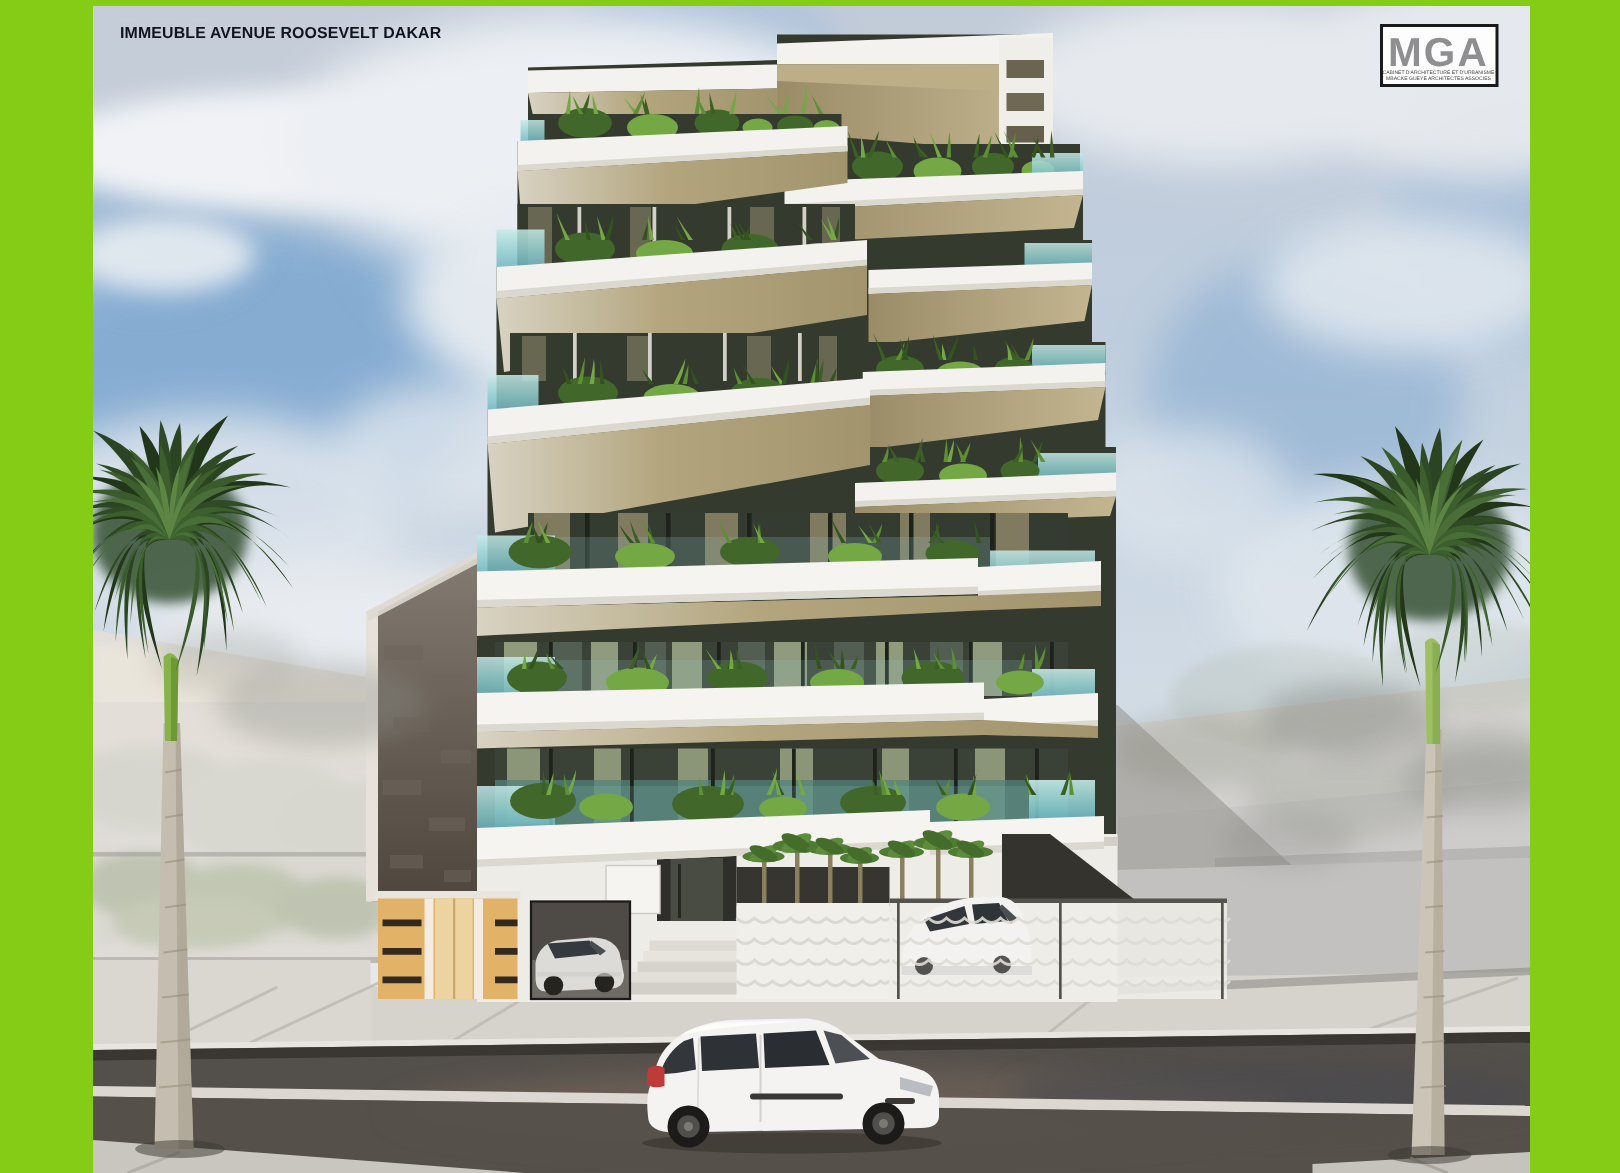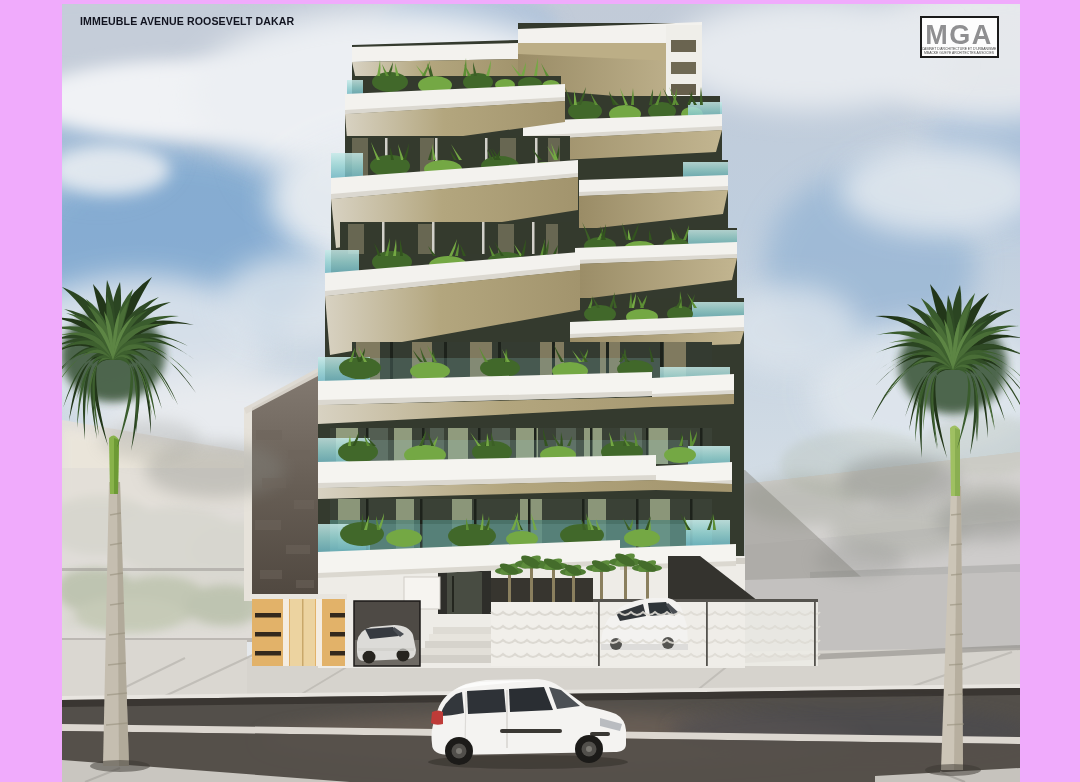--- a/index.html
+++ b/index.html
@@ -1,16 +1,16 @@
 <!DOCTYPE html>
 <html><head>
 <meta charset="utf-8">
 <style>
 html,body{margin:0;padding:0;background:#ffffff;}
-#page{position:relative;width:1080px;height:782px;background:#f0abfc;overflow:hidden;
+#page{position:relative;width:1080px;height:782px;background:#84cc16;overflow:hidden;
 font-family:"Liberation Sans",sans-serif;}
 </style>
 </head>
 <body>
 <div id="page">
 <svg width="1080" height="782" viewBox="0 0 1080 782" xmlns="http://www.w3.org/2000/svg">
 <defs>
 <linearGradient id="skyg" x1="0" y1="0" x2="0" y2="1">
  <stop offset="0" stop-color="#c2cbd8"></stop>
  <stop offset="0.28" stop-color="#bfcede"></stop>

